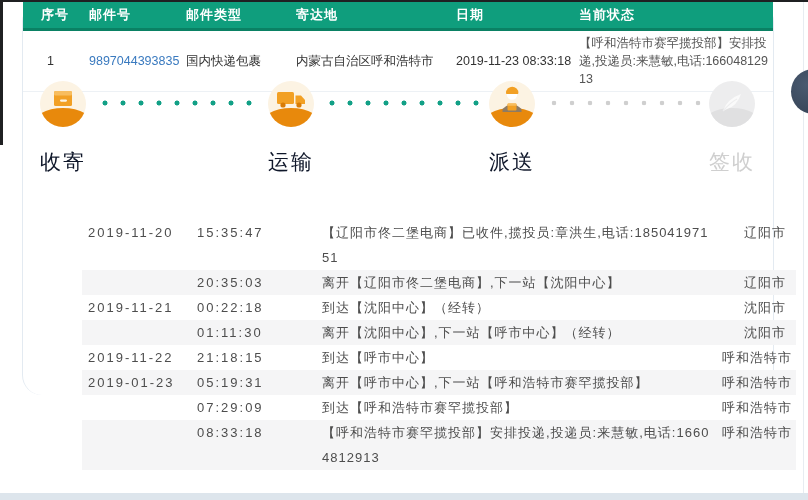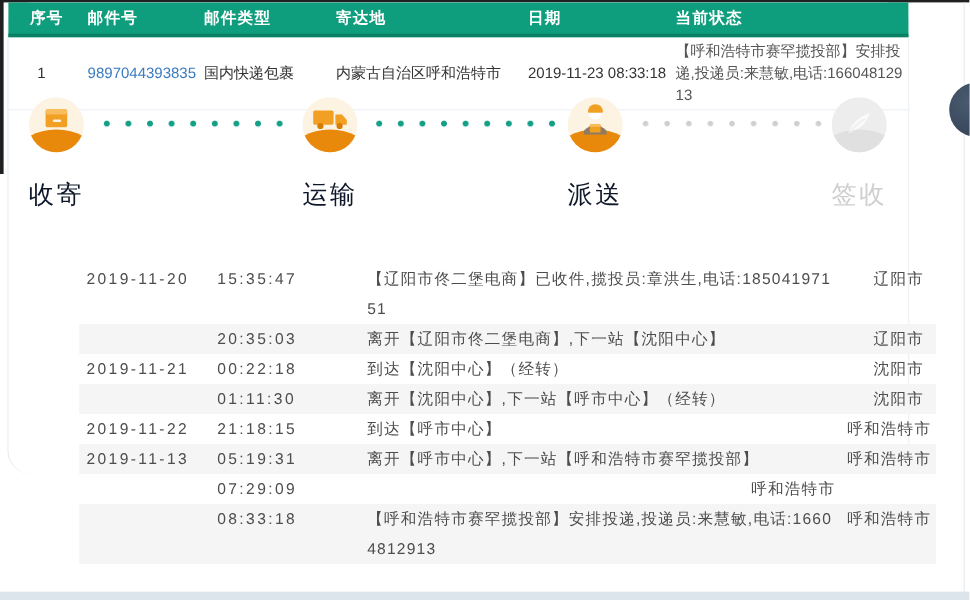--- a/index.html
+++ b/index.html
@@ -8,21 +8,21 @@
     font-family:"Liberation Sans","DejaVu Sans",sans-serif;
     -webkit-font-smoothing:antialiased;
   }
   
   .top-edge{position:absolute;left:0;top:0;width:808px;height:2px;background:#1f2022;}
   .left-edge{position:absolute;left:0;top:0;width:3px;height:145px;background:#1f2022;}
   .right-line{position:absolute;left:803px;top:2px;width:1px;height:491px;background:#e7ecf1;}
   .bottom-strip{position:absolute;left:0;top:493px;width:808px;height:7px;background:#dde5ec;}
 
   
-  .card{position:absolute;left:6px;top:2px;width:752px;height:393px;background:#fff;
+  .card{position:absolute;left:22px;top:2px;width:752px;height:393px;background:#fff;
         border-left:1px solid #e3eaf1;border-right:1px solid #e3eaf1;box-sizing:border-box;border-radius:20px;}
 
   .grid6{display:grid;grid-template-columns:48px 97px 110px 160px 123px 1fr;padding-left:18px;}
   .hdr{height:26px;background:#0f9e7d;border-bottom:3px solid #0a8164;align-items:center;
        color:#fff;font-size:13px;font-weight:bold;letter-spacing:1px;}
   .rrow{min-height:36px;align-items:center;border-bottom:1px solid #edf1f5;
         font-size:12.5px;color:#333;}
   .rrow .idx{padding-left:6px;}
   .mailno{color:#3a7abf;text-decoration:none;cursor:pointer;}
   .status-cell{font-size:12.5px;line-height:1.45;color:#555;word-break:break-all;
@@ -181,28 +181,29 @@
       <div class="edesc">离开【沈阳中心】,下一站【呼市中心】（经转）</div>
       <div class="eloc">沈阳市</div>
     </div>
     <div class="erow">
       <div class="edate">2019-11-22</div>
       <div class="etime">21:18:15</div>
       <div class="edesc">到达【呼市中心】</div>
       <div class="eloc">呼和浩特市</div>
     </div>
     <div class="erow">
-      <div class="edate">2019-11-13</div>
+      <div class="edate">2019-01-23</div>
       <div class="etime">05:19:31</div>
       <div class="edesc">离开【呼市中心】,下一站【呼和浩特市赛罕揽投部】</div>
       <div class="eloc">呼和浩特市</div>
     </div>
     <div class="erow">
       <div class="edate"></div>
       <div class="etime">07:29:09</div>
+      <div class="edesc">到达【呼和浩特市赛罕揽投部】</div>
       <div class="eloc">呼和浩特市</div>
     </div>
     <div class="erow">
       <div class="edate"></div>
       <div class="etime">08:33:18</div>
       <div class="edesc">【呼和浩特市赛罕揽投部】安排投递,投递员:来慧敏,电话:16604812913</div>
       <div class="eloc">呼和浩特市</div>
     </div>
   </div>
 </div>

